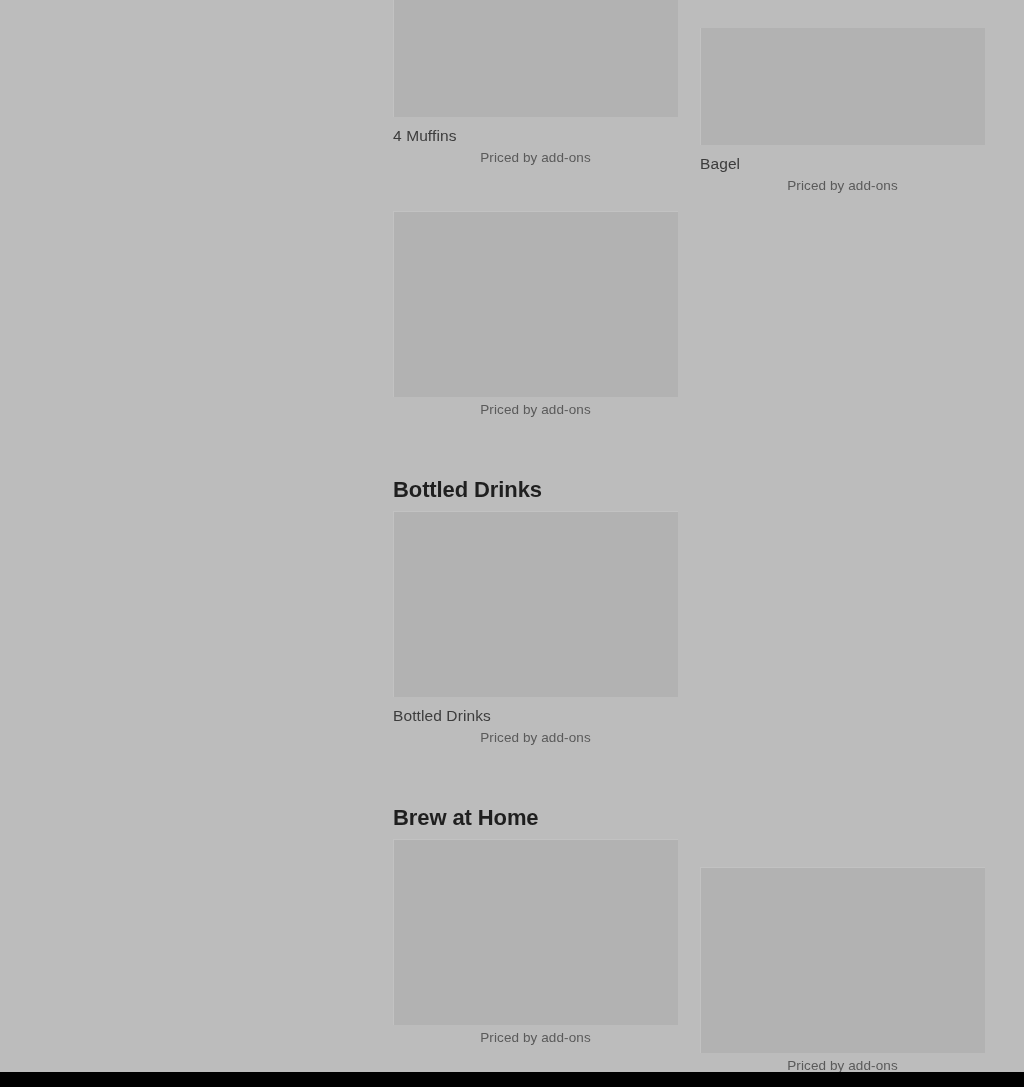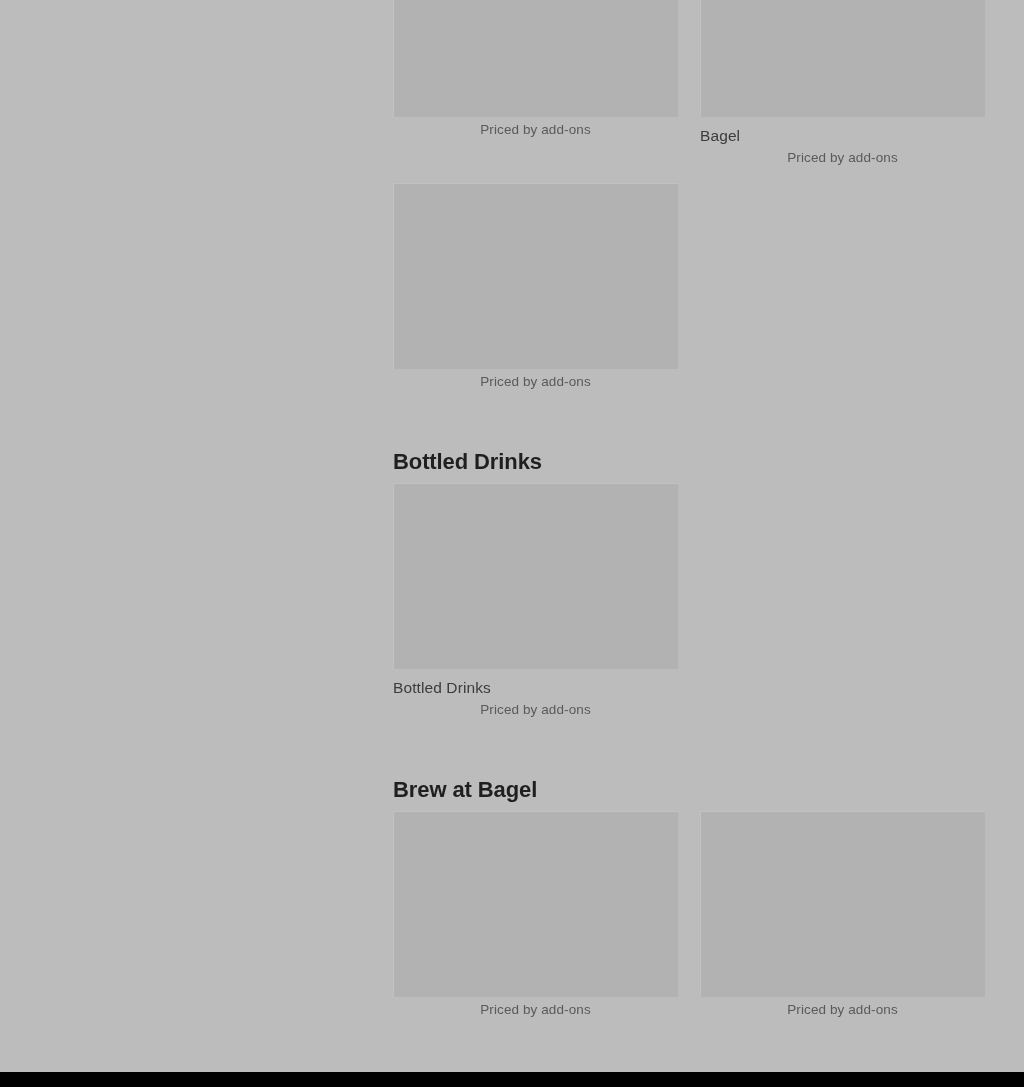--- a/index.html
+++ b/index.html
@@ -51,20 +51,21 @@
     flex-wrap: wrap;
     width: 592px;
   }
   .card {
     width: 285px;
     margin-right: 22px;
     margin-bottom: 0;
   }
   .card:nth-child(2n) {
     margin-right: 0;
+    margin-top: 28px;
   }
 
   .thumb {
     width: 285px;
     height: 186px;
     background: #b2b2b2;
     border-top: 1px solid #c2c2c2;
     border-left: 1px solid #c2c2c2;
     box-sizing: border-box;
     display: block;
@@ -122,20 +123,21 @@
 <div id="page">
 
   <div class="left-gutter"></div>
 
   <div class="content">
 
     <div class="grid">
 
       <div class="card">
         <div class="thumb short-top"></div>
+        <div class="card-title">4 Muffins</div>
         <div class="card-sub">Priced by add-ons</div>
       </div>
 
       <div class="card">
         <div class="thumb short-top"></div>
         <div class="card-title">Bagel</div>
         <div class="card-sub">Priced by add-ons</div>
       </div>
     </div>
 
@@ -154,21 +156,21 @@
 
     <div class="grid">
       <div class="card">
         <div class="thumb"></div>
         <div class="card-title">Bottled Drinks</div>
         <div class="card-sub">Priced by add-ons</div>
       </div>
     </div>
 
     <div class="sec-gap-top"></div>
-    <div class="section-heading">Brew at Bagel</div>
+    <div class="section-heading">Brew at Home</div>
     <div class="sec-gap-after-heading"></div>
 
     <div class="grid">
       <div class="card">
         <div class="thumb"></div>
         <div class="card-sub">Priced by add-ons</div>
       </div>
 
       <div class="card">
         <div class="thumb"></div>

